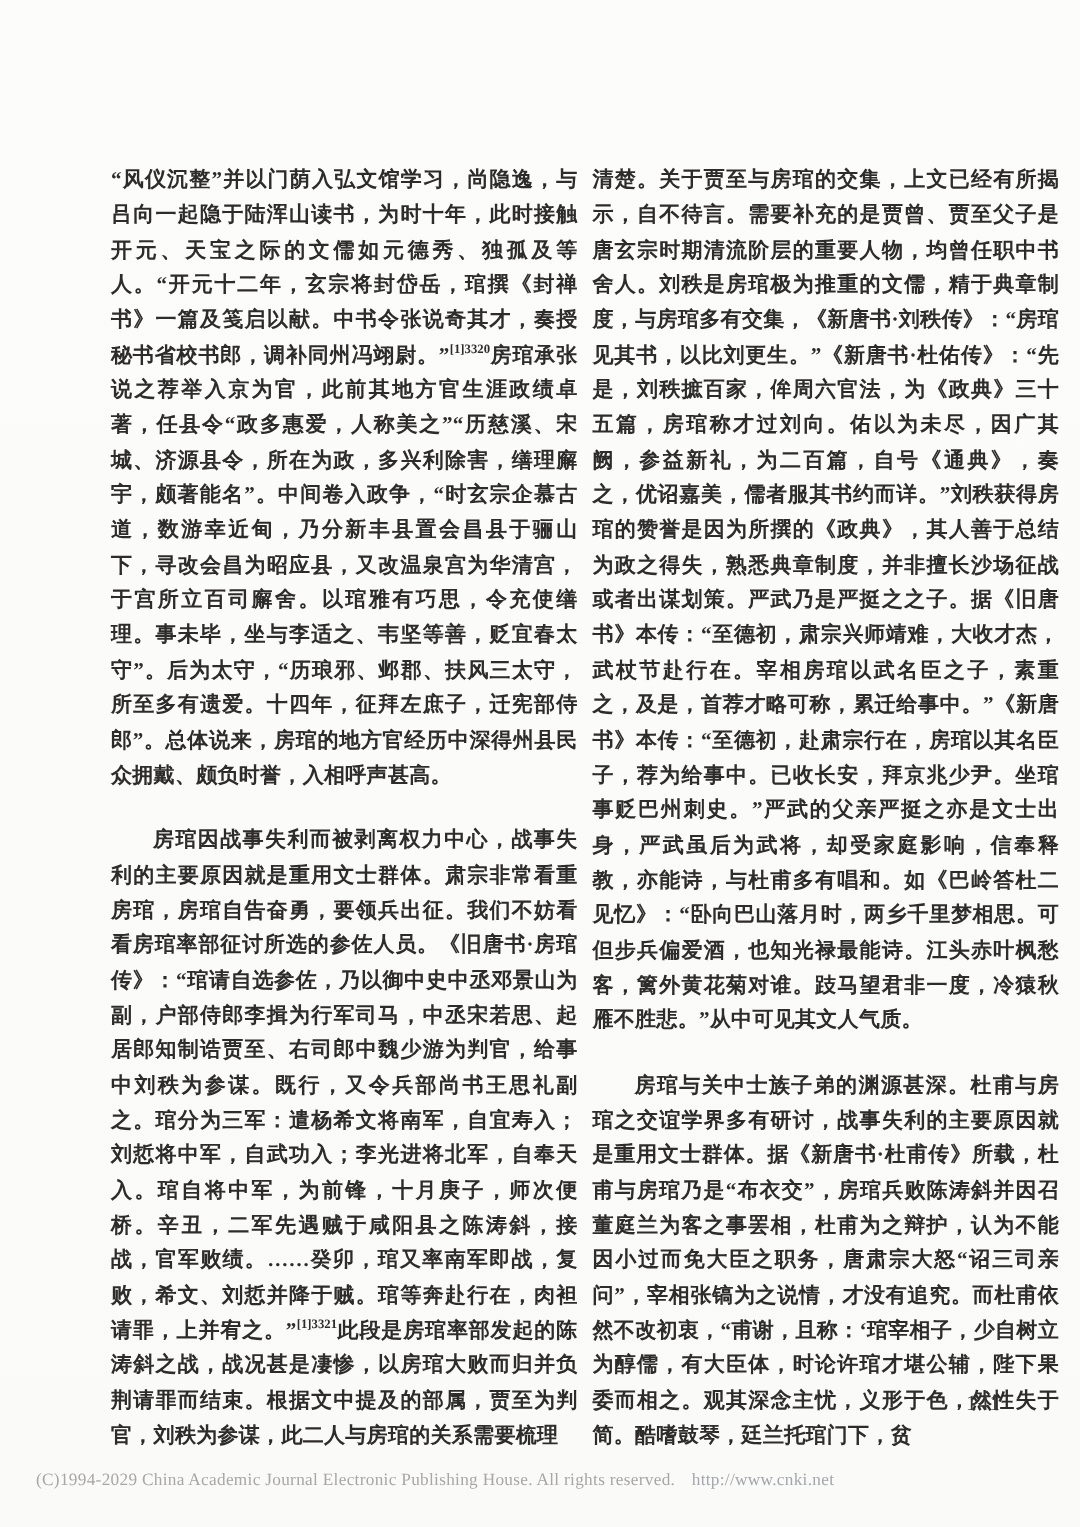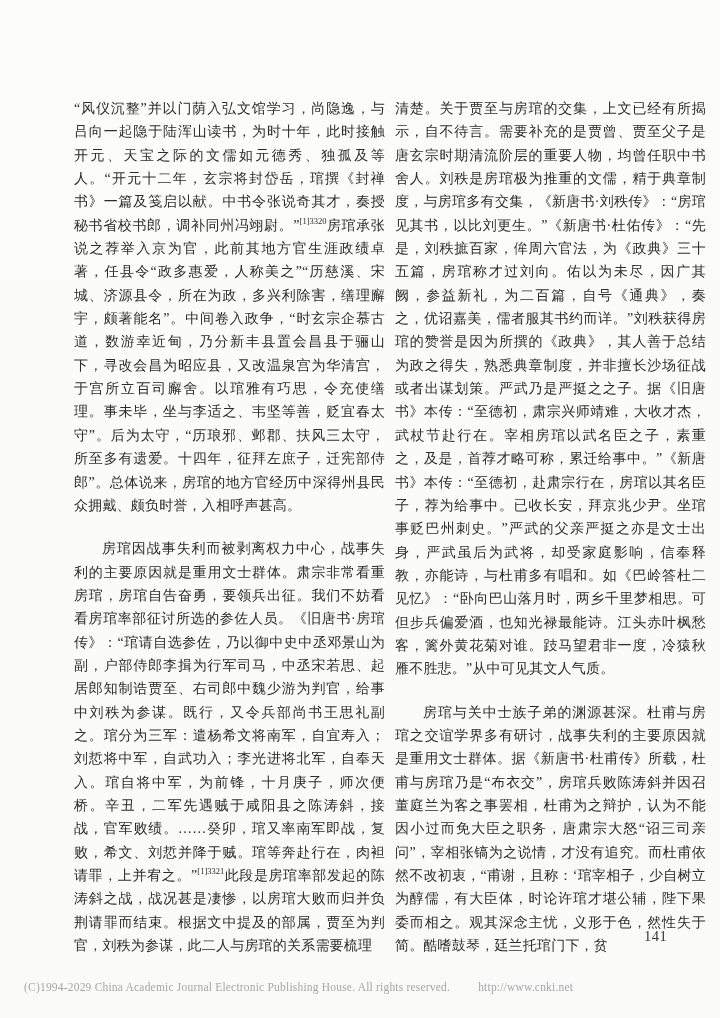--- a/index.html
+++ b/index.html
@@ -14,24 +14,25 @@
     background: #fbfbf9;
     font-family: "Liberation Serif", "DejaVu Serif", serif;
   }
   .page {
     position: absolute;
     inset: 0;
     background: linear-gradient(180deg, #fcfcfa 0%, #fafaf8 100%);
   }
   .text-columns {
     position: absolute;
-    top: 97px;
+    top: 109px;
     left: 74px;
     display: flex;
     gap: 10px;
+    font-weight: bold;
   }
   .column {
     width: 311px;
     font-size: 14px;
     line-height: 23.35px;
     color: #2e2c2a;
     text-align: justify;
     text-justify: inter-ideograph;
     letter-spacing: 0.2px;
   }
@@ -61,21 +62,21 @@
     position: absolute;
     top: 981px;
     left: 24px;
     width: 680px;
     font-size: 11.5px;
     color: #a9a7a3;
     white-space: nowrap;
     letter-spacing: 0.2px;
   }
   .footer-bar .footer-url {
-    margin-left: 28px;
+    margin-left: 11px;
     color: #a3a6ac;
   }
 </style>
 </head>
 <body>
 
 <div class="page">
 
   <div class="text-columns">
     <div class="column">

